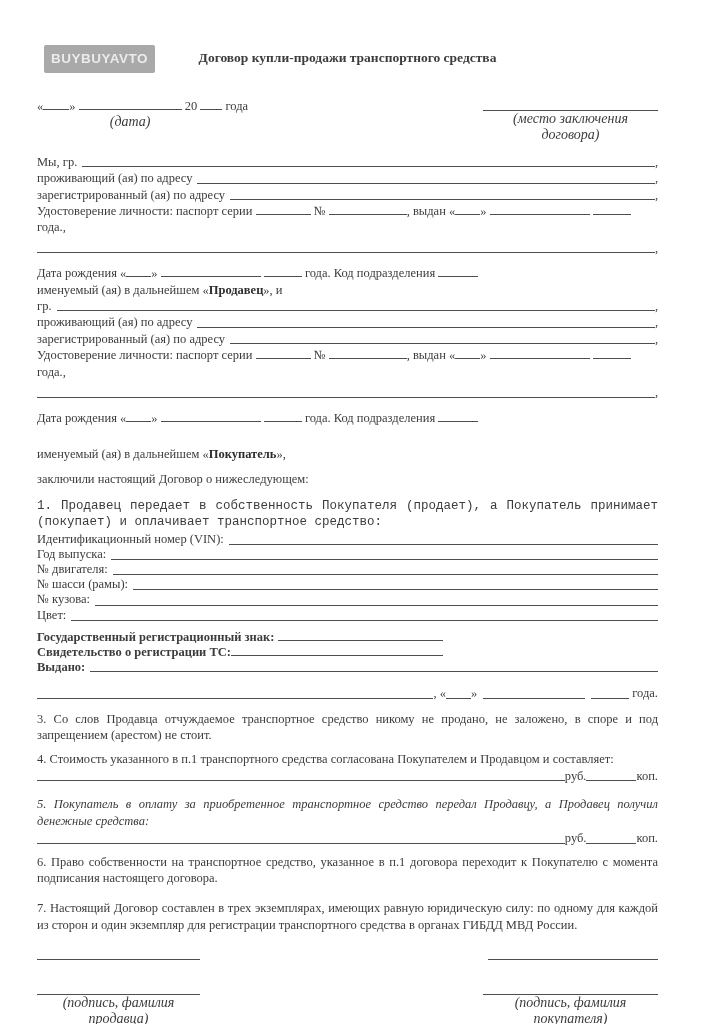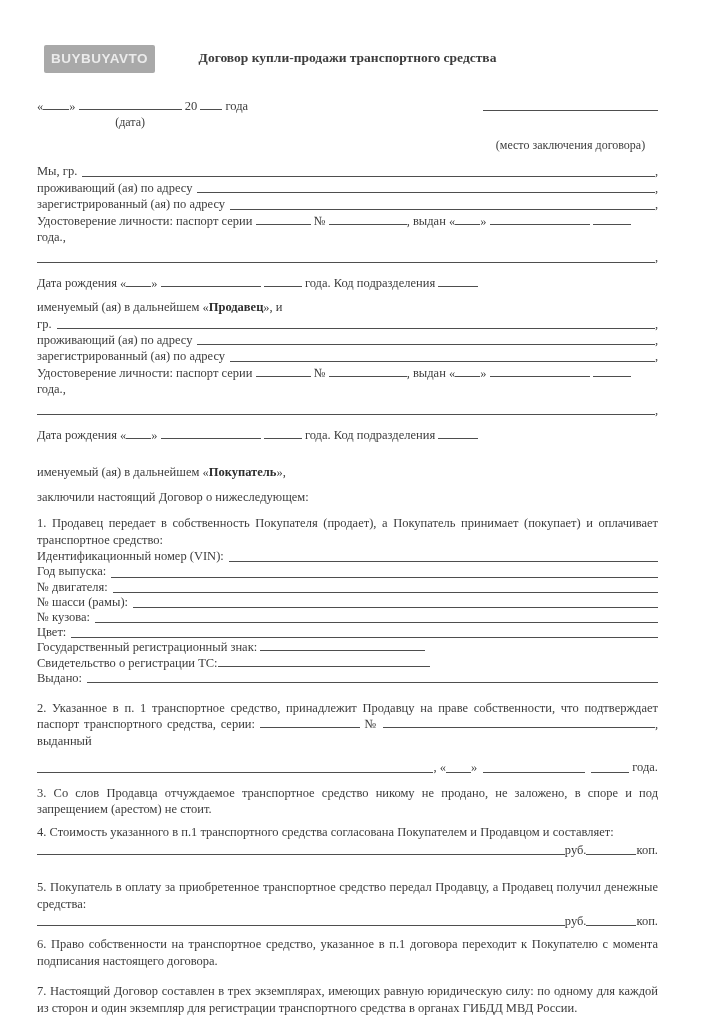--- a/index.html
+++ b/index.html
@@ -10,50 +10,50 @@
     font-size:12.5px;line-height:16.4px;color:#3c3c3c;
     position:relative;background:#ffffff;overflow:hidden;
   }
   .header{position:relative;height:46px;}
   .logo{
     position:absolute;left:7px;top:1px;background:#a9a9a9;color:#ebebeb;
     font-family:"Liberation Sans","DejaVu Sans",sans-serif;font-weight:bold;
     font-size:13.5px;letter-spacing:.5px;padding:6px 7px;border-radius:2px;
   }
   .title{text-align:center;font-weight:bold;font-size:13.5px;padding-top:6px;}
-  .cap{font-size:12px;color:#3c3c3c;}
-  .center{text-align:center;margin-top:26px;}
+  .cap{font-size:14px;color:#3c3c3c;font-style:italic;}
+  .center{text-align:center;}
   
   .b{display:inline-block;border-bottom:1px solid #4e4e4e;height:0.78em;vertical-align:baseline;}
   
   .fl{display:flex;align-items:flex-end;}
   .fl .lbl{white-space:nowrap;}
   .bf{flex:1 1 auto;border-bottom:1px solid #4e4e4e;height:0;margin:0 0 3px 5px;min-width:14px;}
   .fb{flex:0 0 auto;border-bottom:1px solid #4e4e4e;height:0;margin-bottom:3px;}
   .tail{white-space:pre;}
   .just{text-align:justify;}
   .date-row{display:flex;justify-content:space-between;align-items:flex-start;margin-top:8px;margin-bottom:10px;}
   .rel{position:relative;display:inline-block;}
   .under{position:absolute;top:100%;left:50%;transform:translateX(-50%);white-space:nowrap;}
   .place-right{width:175px;}
   .place-right .blockline{border-bottom:1px solid #4e4e4e;height:12px;}
   .party .overflow-line{margin-top:4px;}
   .party .dob{margin-top:9px;}
-  .clause{margin-top:8px;}
+  .clause{margin-top:0;}
   .clause2{margin-top:20px;}
   .concl{margin-top:9px;}
-  .s1{margin-top:10px;}
+  .s1{margin-top:10px;font-family:Liberation Mono, monospace;}
   .vblock{margin-top:1px;line-height:15.2px;}
   .vblock .bf{margin-bottom:2px;}
-  .regblock{margin-top:0;line-height:15.2px;}
+  .regblock{margin-top:7px;line-height:15.2px;font-weight:bold;}
   .s2{margin-top:14px;}
   .s2cont{margin-top:10px;}
   .s3{margin-top:9px;}
   .s4{margin-top:7px;}
-  .s5{margin-top:21px;}
+  .s5{margin-top:12px;font-style:italic;}
   .s6{margin-top:7px;}
   .s7{margin-top:14px;}
   .rubline{margin-top:1px;}
   .sig1{display:flex;justify-content:space-between;margin-top:16px;}
   .sig2{display:flex;justify-content:space-between;margin-top:22px;}
   .sigcol .sline{border-bottom:1px solid #4e4e4e;height:12px;}
   b{color:#2e2e2e;}
 </style>
 </head>
 <body>
@@ -204,26 +204,20 @@
     </div>
     <div class="line">
       <span>Свидетельство о регистрации ТС:</span><span class="b" style="width:212px"></span>
     </div>
     <div class="fl">
       <span class="lbl">Выдано:</span>
       <span class="bf"></span>
     </div>
   </div>
 
-  <div class="just s2">
-    <span>2. Указанное в п. 1 транспортное средство, принадлежит Продавцу на праве собственности, что подтверждает паспорт транспортного средства, серии:</span>
-    <span class="b" style="width:100px"></span>
-    <span>№</span>
-    <span class="b" style="width:272px"></span><span>, выданный</span>
-  </div>
   <div class="fl s2cont">
     <span class="bf" style="margin-left:0"></span>
     <span class="tail">, «</span>
       <span class="fb" style="width:25px"></span>
       <span class="tail">»</span>
       <span class="fb" style="width:102px;margin-left:6px"></span>
       <span class="fb" style="width:38px;margin-left:6px"></span>
       <span class="tail"> года.</span>
   </div>
 

